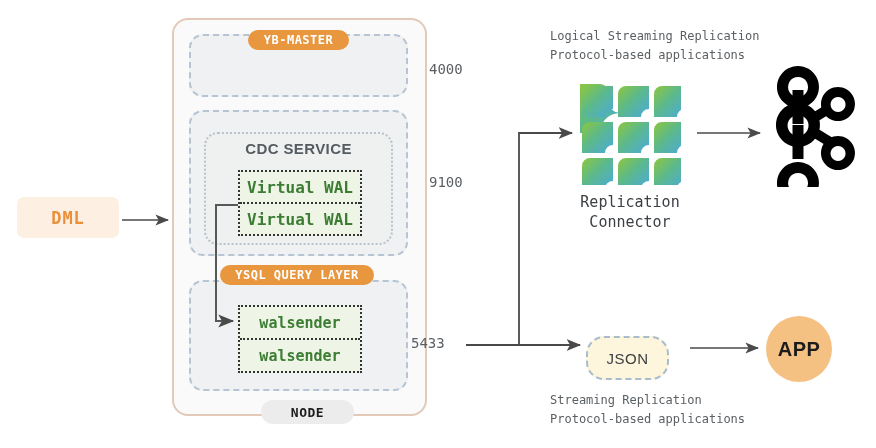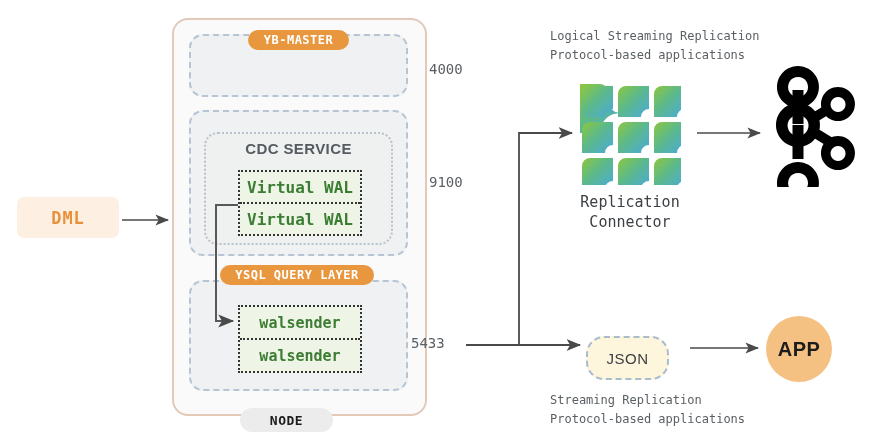--- a/index.html
+++ b/index.html
@@ -52,21 +52,21 @@
     height:20px;border-radius:11px;display:flex;align-items:center;
     justify-content:center;
     font-family:"DejaVu Sans Mono","Liberation Mono",monospace;
     font-size:12px;font-weight:bold;letter-spacing:.5px;
   }
   .pill.orange{background:#e8973f;color:#ffffff;}
   .pill.grey{background:#ececed;color:#1c1c1c;}
   #pill-ybmaster{left:248px;top:30px;width:101px;}
   #pill-ybtserver{left:244px;top:104px;width:109px;}
   #pill-ysql{left:220px;top:265px;width:154px;}
-  #pill-node{left:240px;top:400px;width:93px;height:24px;border-radius:12px;font-size:13px;margin-top:8px;}
+  #pill-node{left:261px;top:400px;width:93px;height:24px;border-radius:12px;font-size:13px;}
 
   
   .greenstack{
     border:2px dotted #333333;background:#eef5e7;
   }
   .greenrow{
     height:30px;display:flex;align-items:center;justify-content:center;
     font-family:"DejaVu Sans Mono","Liberation Mono",monospace;
     font-size:16px;font-weight:bold;color:#3d7d33;
   }

